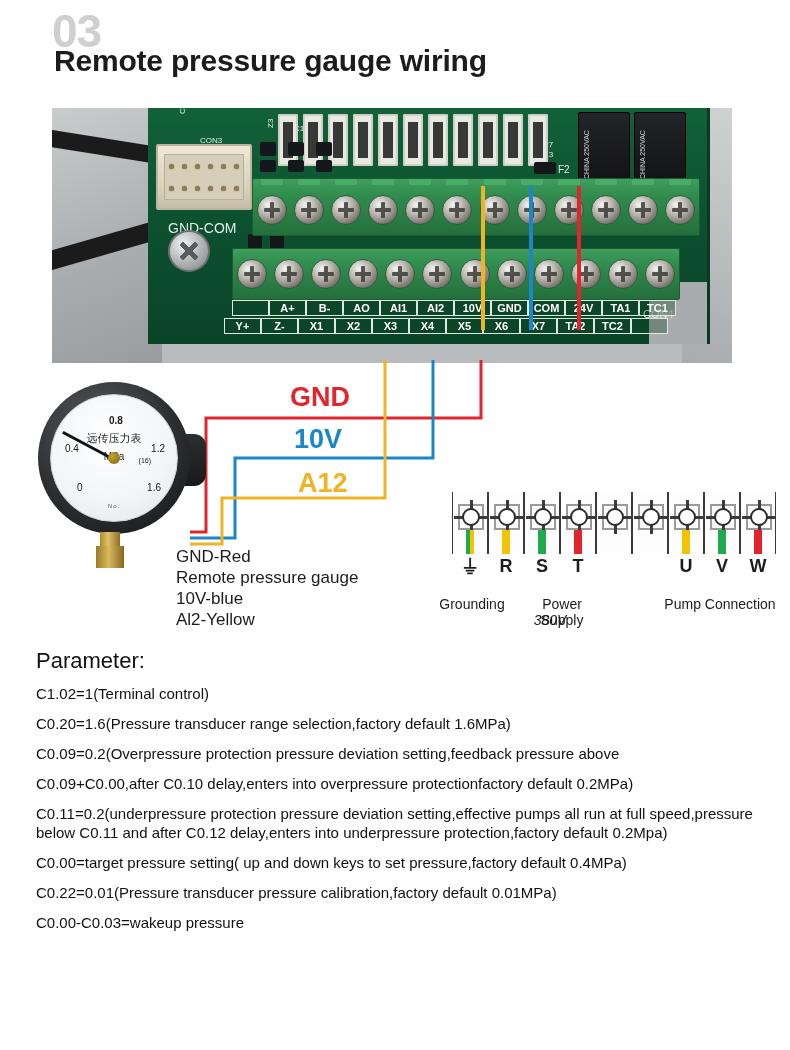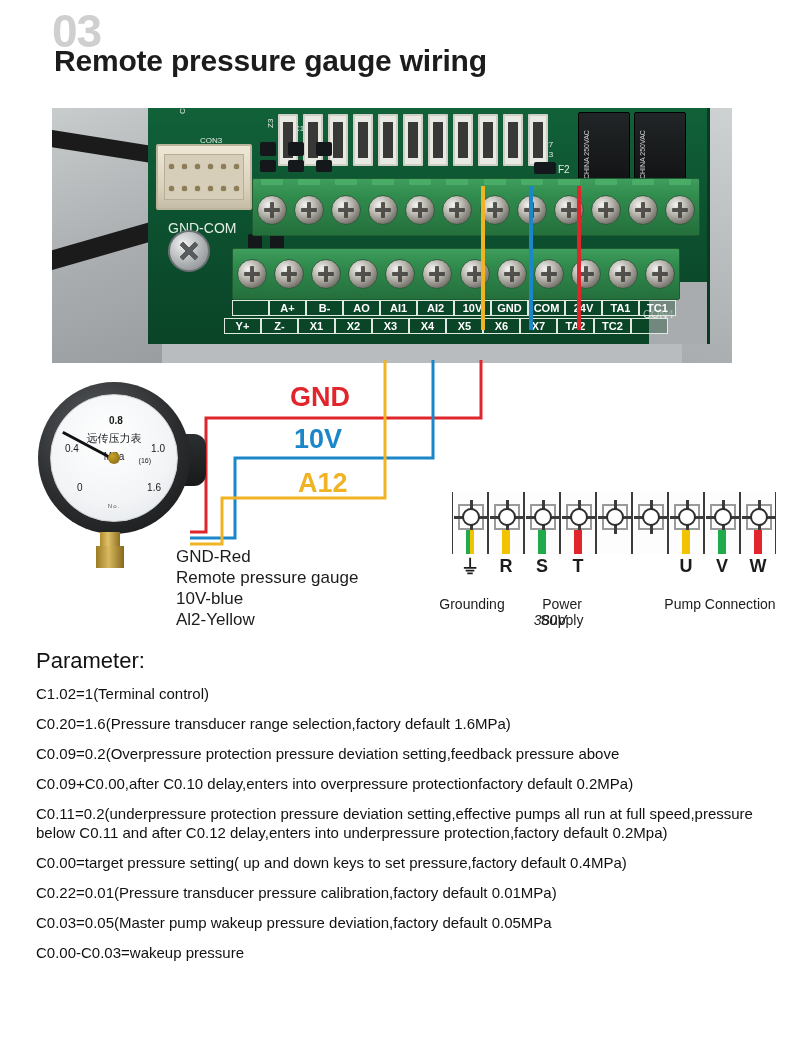--- a/index.html
+++ b/index.html
@@ -402,21 +402,21 @@
 
   <div class="gauge-wrap">
     <div class="gauge-conn"></div>
     <div class="gauge-case">
       <div class="gauge-face">
         <span class="gauge-cn">远传压力表</span>
         <span class="gauge-mpa">MPa</span>
         <span class="gauge-num" style="left:26px;bottom:28px;">0</span>
         <span class="gauge-num" style="left:14px;top:48px;">0.4</span>
         <span class="gauge-num" style="left:58px;top:20px;font-weight:bold;">0.8</span>
-        <span class="gauge-num" style="right:12px;top:48px;">1.0</span>
+        <span class="gauge-num" style="right:12px;top:48px;">1.2</span>
         <span class="gauge-num" style="right:16px;bottom:28px;">1.6</span>
         <span class="gauge-num" style="right:26px;top:62px;font-size:7px;">(16)</span>
         <span class="gauge-no">No.</span>
         <div class="gauge-needle"></div>
         <div class="gauge-hub"></div>
       </div>
     </div>
     <div class="gauge-stem"></div>
     <div class="gauge-hex"></div>
   </div>
@@ -498,17 +498,16 @@
 
   <div class="param-title">Parameter:</div>
   <div class="param-list" id="param-list">
       <p>C1.02=1(Terminal control)</p>
       <p>C0.20=1.6(Pressure transducer range selection,factory default 1.6MPa)</p>
       <p>C0.09=0.2(Overpressure protection pressure deviation setting,feedback pressure above</p>
       <p>C0.09+C0.00,after C0.10 delay,enters into overpressure protectionfactory default 0.2MPa)</p>
       <p>C0.11=0.2(underpressure protection pressure deviation setting,effective pumps all run at full speed,pressure below C0.11 and after C0.12 delay,enters into underpressure protection,factory default 0.2Mpa)</p>
       <p>C0.00=target pressure setting( up and down keys to set pressure,factory default 0.4MPa)</p>
       <p>C0.22=0.01(Pressure transducer pressure calibration,factory default 0.01MPa)</p>
-      <p>C0.03=0.05(Master pump wakeup pressure deviation,factory default 0.05MPa</p>
       <p>C0.00-C0.03=wakeup pressure</p>
     </div>
 
 </div>
 
 </body></html>

